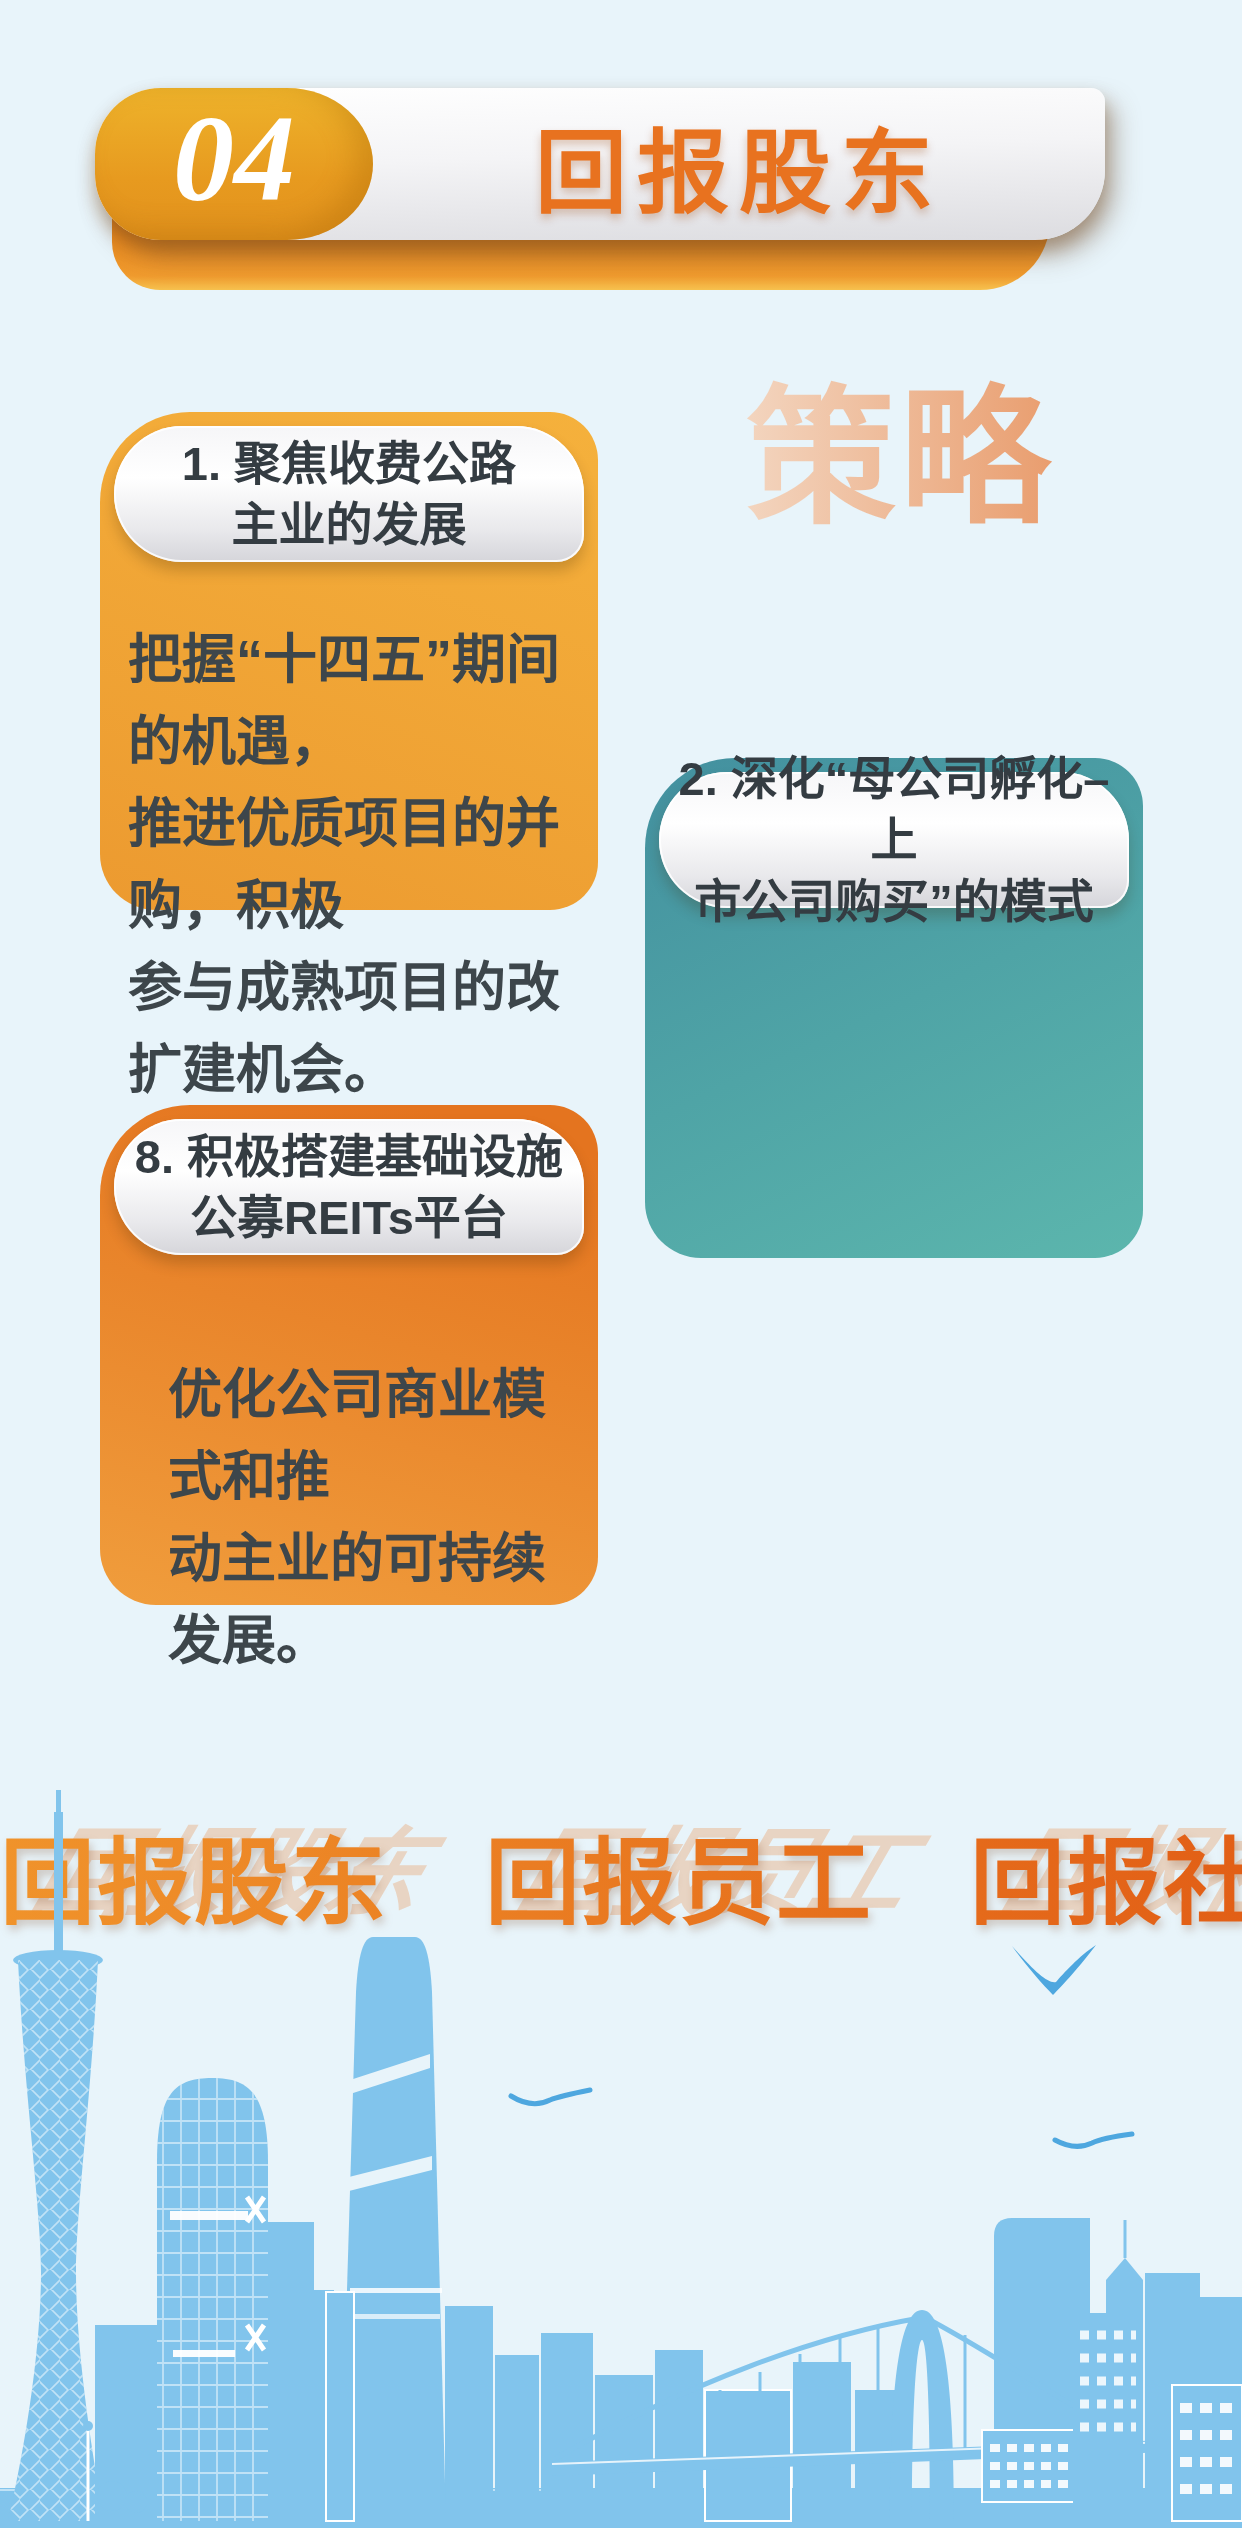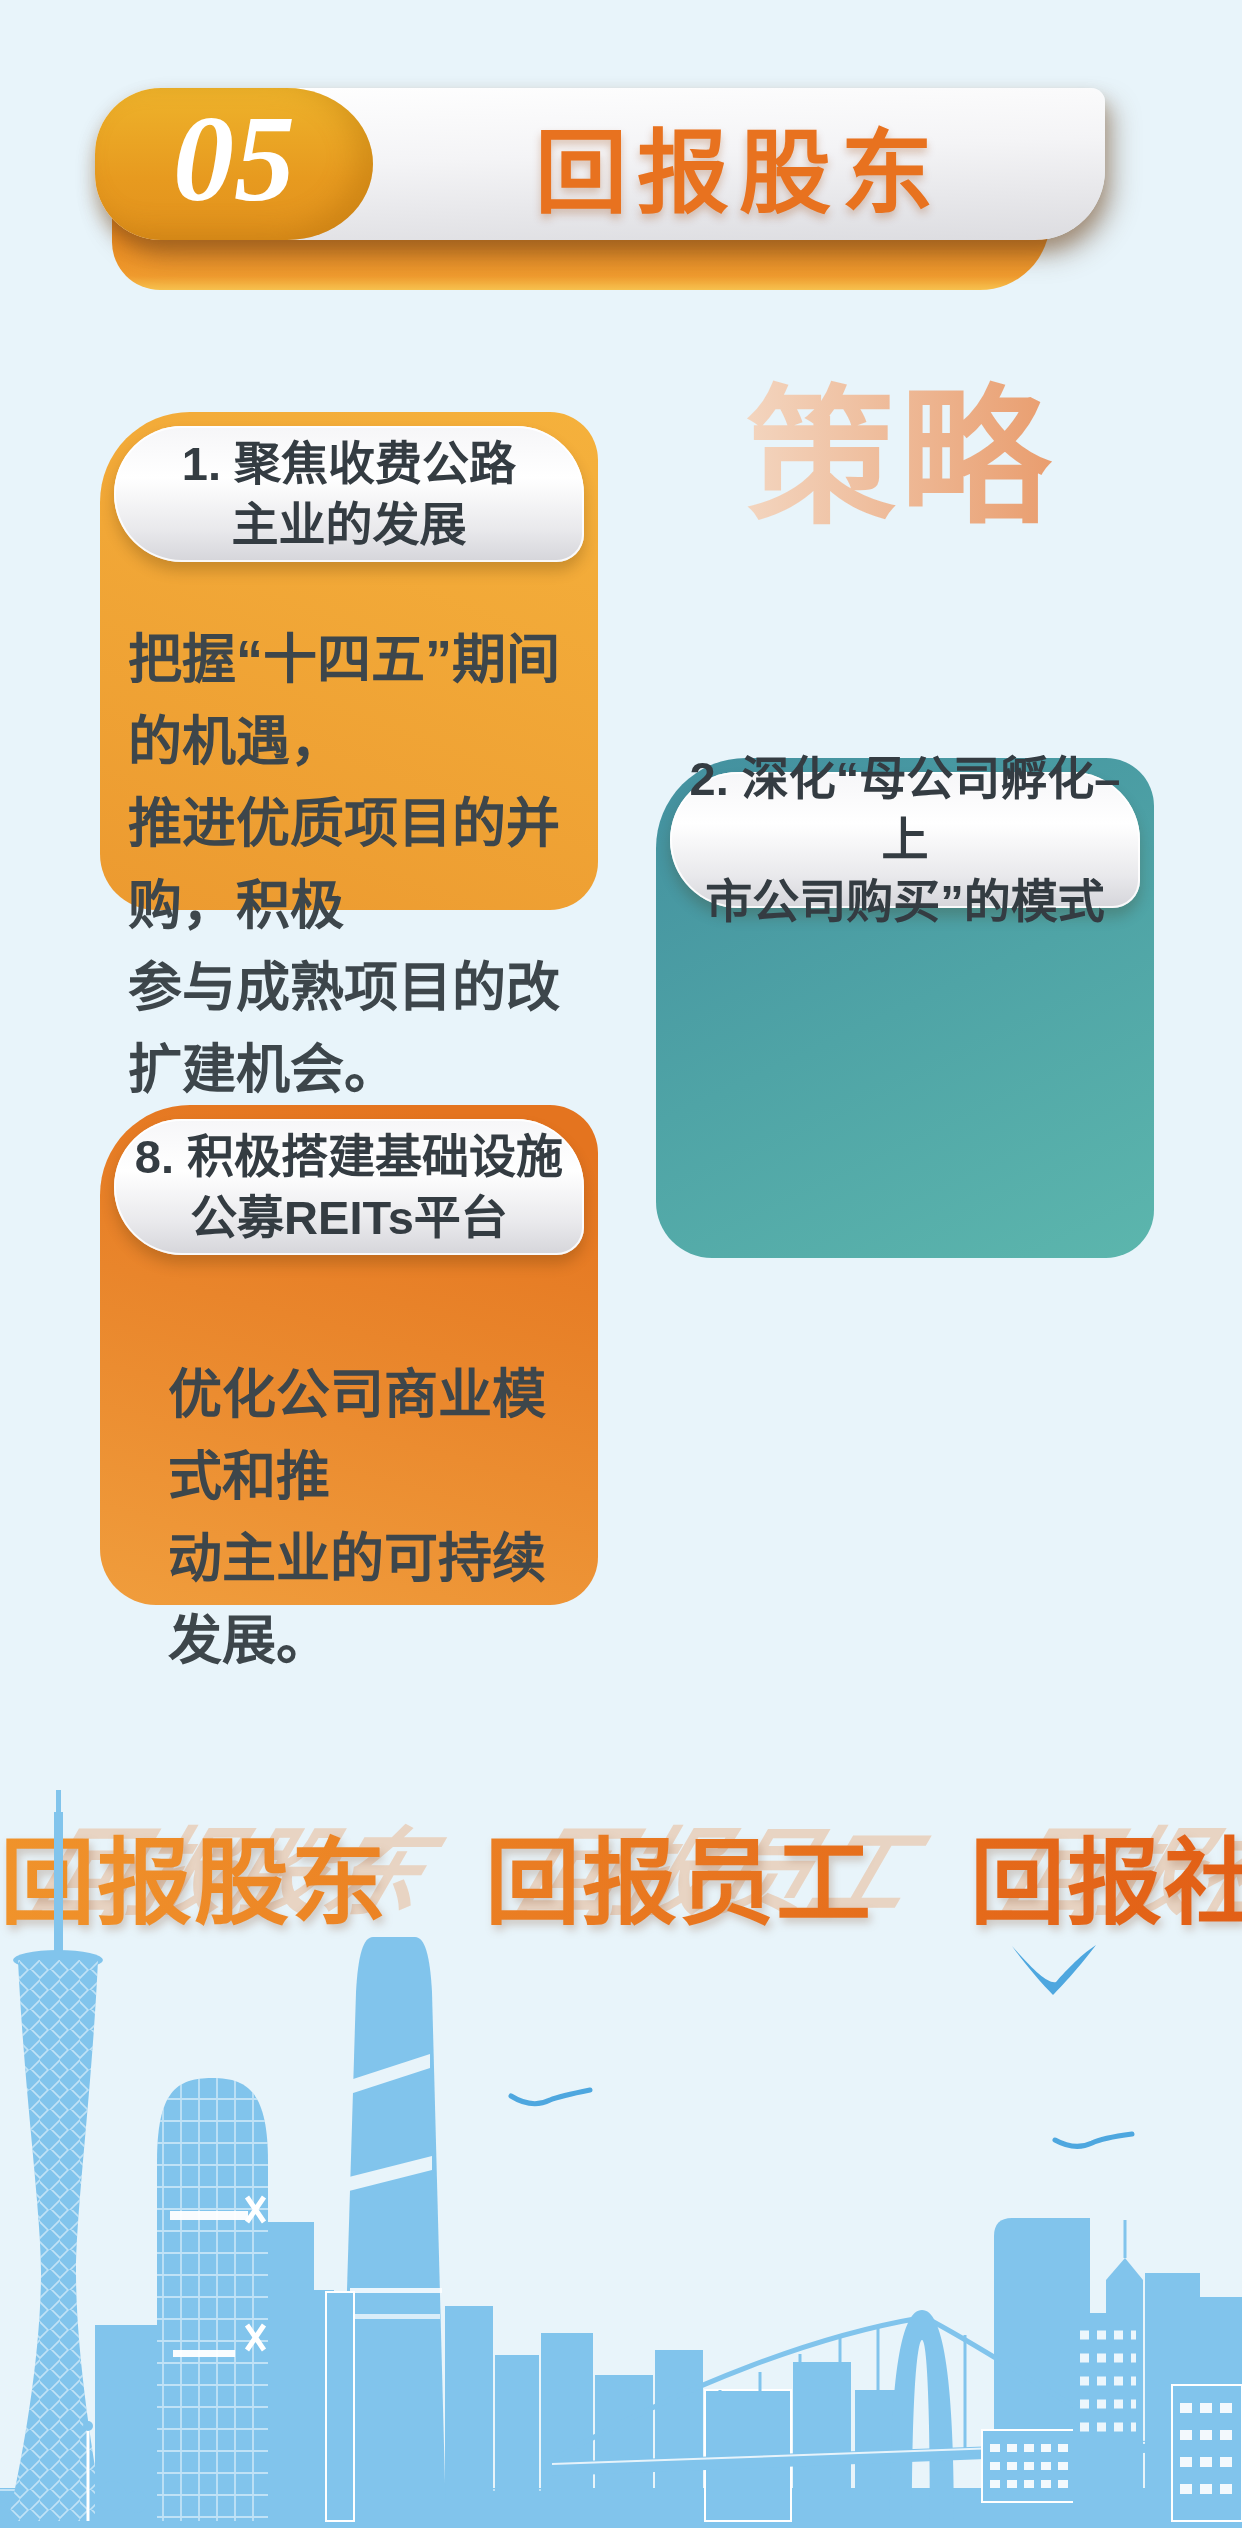--- a/index.html
+++ b/index.html
@@ -31,21 +31,21 @@
              line-height:1.04;letter-spacing:4px;}
   .wm1,.wm2{-webkit-background-clip:text;background-clip:text;color:transparent;}
   .wm1{background-image:linear-gradient(90deg,var(--watermark_dark,#e99d6e),var(--watermark_light,#f3d5bf));}
   .wm2{background-image:linear-gradient(90deg,var(--watermark_light,#f3d5bf),var(--watermark_dark,#e99d6e));}
 
   
   .card{position:absolute;width:498px;border-radius:90px 48px 48px 56px;}
   .card--1{left:100px;top:412px;height:498px;
            background:linear-gradient(200deg,var(--card1_top,#f5b13c) 0%,var(--card1_bottom,#ec9a30) 100%);}
   .card--2{left:645px;top:758px;height:500px;
-           background:linear-gradient(155deg,var(--card2_top,#43909f) 0%,#4fa4a6 50%,var(--card2_bottom,#5cb6ad) 100%);margin-left:11px;}
+           background:linear-gradient(155deg,var(--card2_top,#43909f) 0%,#4fa4a6 50%,var(--card2_bottom,#5cb6ad) 100%);}
   .card--3{left:100px;top:1105px;height:500px;
            background:linear-gradient(195deg,var(--card3_top,#e4741f) 8%,var(--card3_bottom,#f09d3c) 100%);}
   .pill{position:absolute;left:14px;right:14px;top:14px;height:136px;
         border-radius:74px 74px 30px 74px;
         background:linear-gradient(180deg,#f6f6f8 0%,#ffffff 38%,#e9e9ec 76%,#d5d5da 100%);
         box-shadow:0 9px 14px rgba(60,35,0,.22),inset 0 0 0 2px rgba(255,255,255,.85);
         display:flex;align-items:center;justify-content:center;}
   .pill-text{white-space:pre-line;text-align:center;font-weight:800;font-size:47px;
              line-height:1.3;color:var(--pill_text,#343c42);}
   .card-body{position:absolute;white-space:pre-line;font-size:54px;font-weight:700;
@@ -77,21 +77,21 @@
   .birdl{stroke:var(--bird_blue,#4ea7df);stroke-width:5;stroke-linecap:round;fill:none;}
 </style>
 </head>
 <body>
 
 <div class="canvas">
 
   <div class="ribbon"></div>
   <div class="banner">
     <div class="badge">
-      <span>05</span>
+      <span>04</span>
     </div>
     <div class="banner-title">回报股东</div>
   </div>
 
   <div class="watermark">
     <div class="wm2">策略</div>
   </div>
 
   <section class="card card--1">
     <div class="pill">

